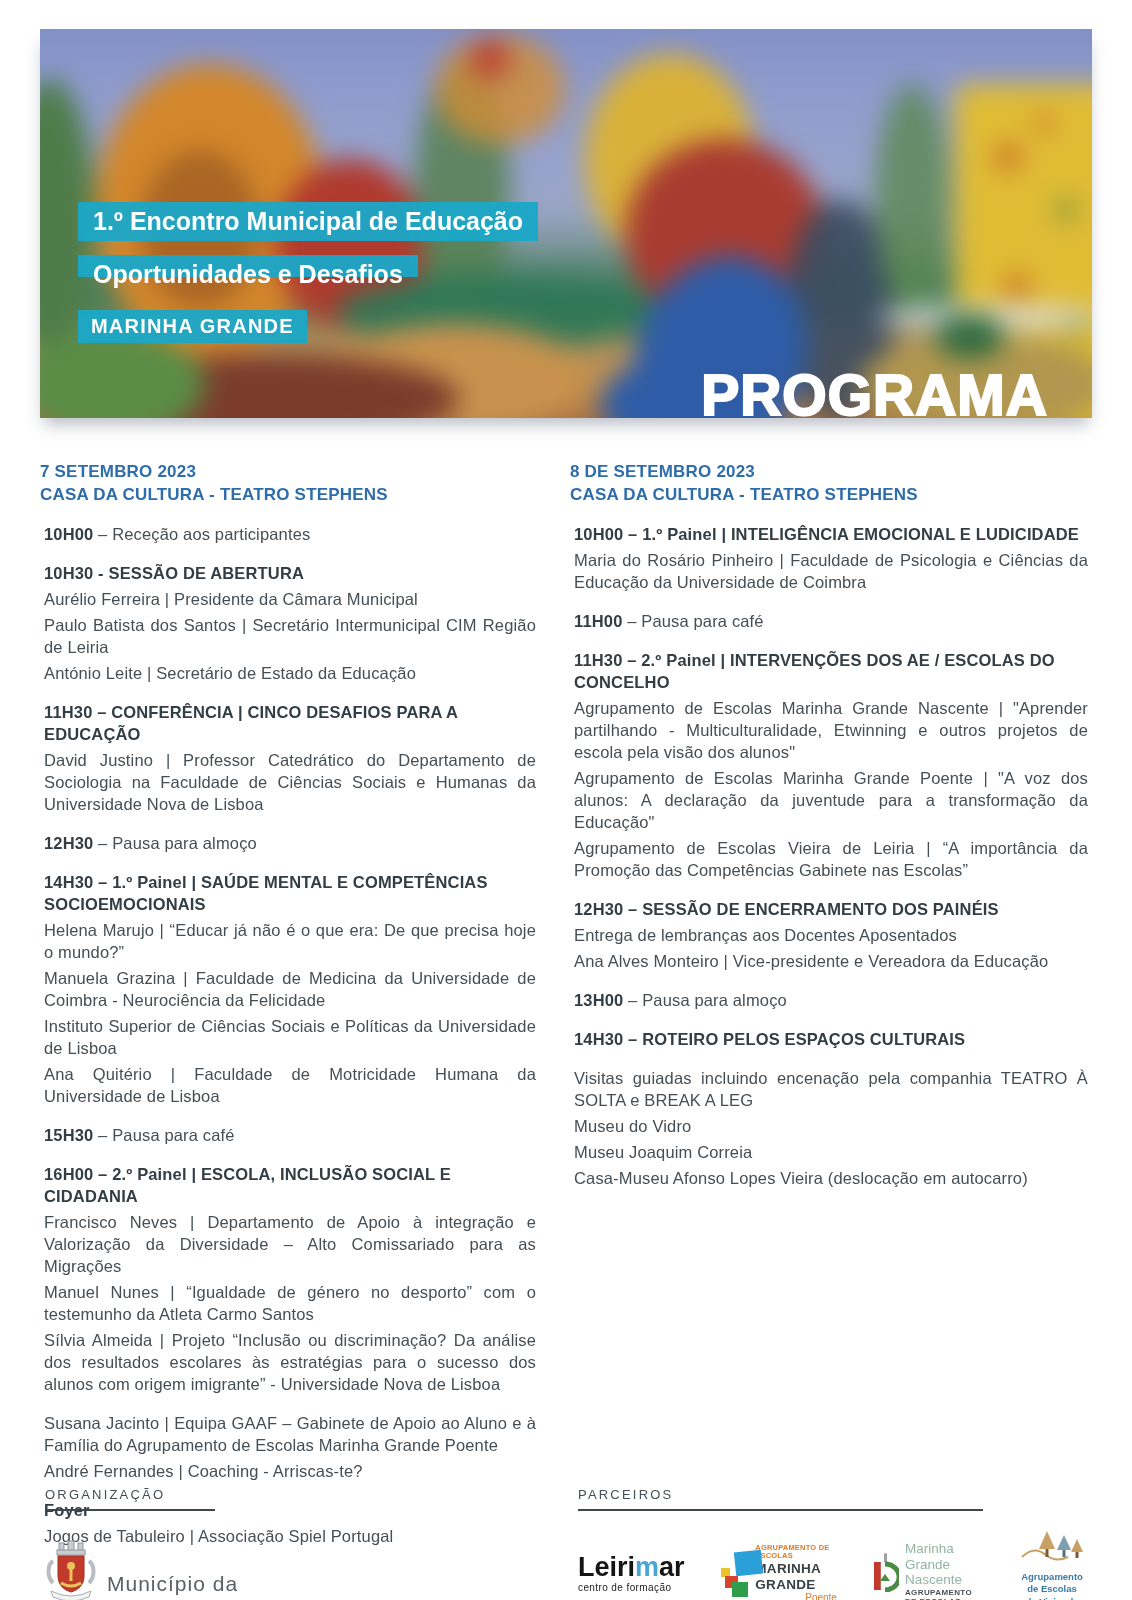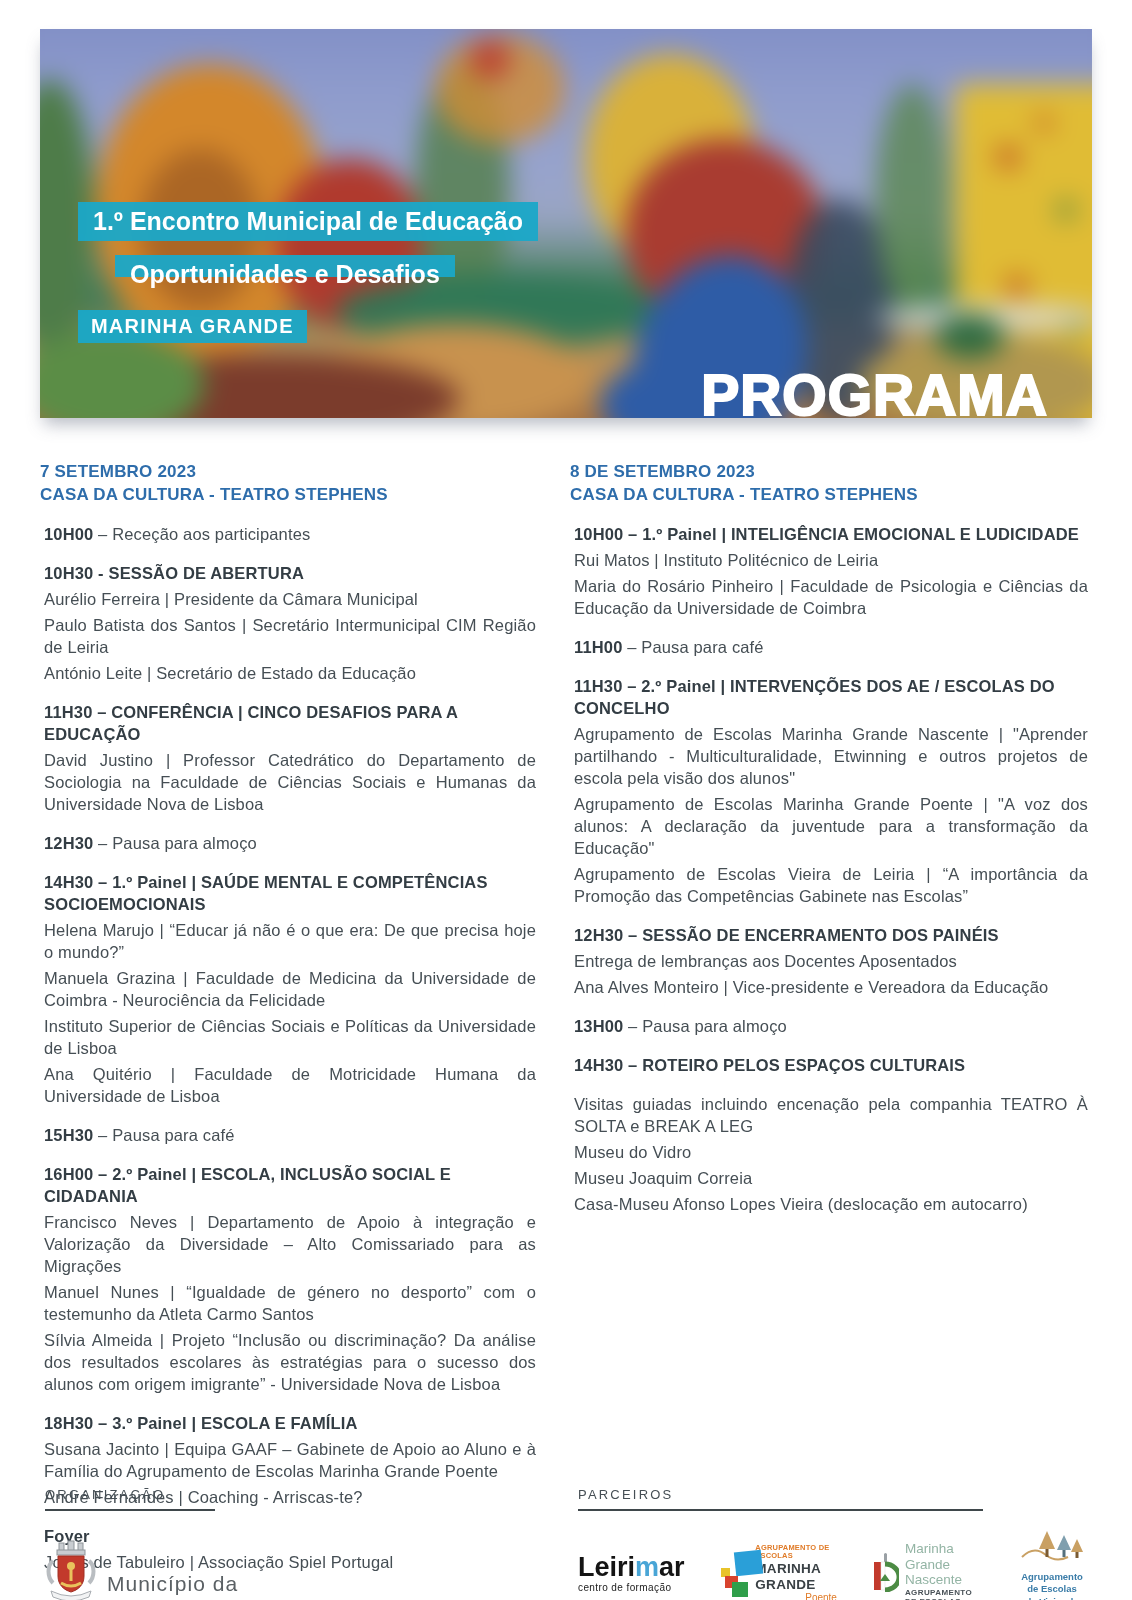--- a/index.html
+++ b/index.html
@@ -22,21 +22,21 @@
       #7f97a0 54%, #4f8266 62%, #3f7a58 68%,
       #b5925d 76%, #bf8e4e 86%, #96603a 100%);
   }
   .blob{position:absolute;border-radius:50%;}
   
   .banner{
     position:absolute;left:38px;color:#fff;font-weight:700;
     background:rgba(26,168,200,.95);white-space:nowrap;
   }
   .b1{top:173px;height:39px;line-height:39px;font-size:25px;padding:0 15px;}
-  .b2{top:226px;height:22px;line-height:39px;font-size:25px;padding:0 15px;margin-left:37px;}
+  .b2{top:226px;height:22px;line-height:39px;font-size:25px;padding:0 15px;}
   .b3{top:281px;height:33px;line-height:33px;font-size:20px;padding:0 13px;letter-spacing:1.2px;}
   .programa{
     position:absolute;right:44px;bottom:-6px;color:#fff;
     font-size:57px;font-weight:800;letter-spacing:1px;line-height:1;
     -webkit-text-stroke:2.2px #ffffff;
   }
   
   .content{position:absolute;left:40px;top:460px;width:1052px;display:flex;gap:30px;}
   .col{width:500px;}
   .col.right{width:522px;}
@@ -154,39 +154,37 @@
         <div class="block">
           <p class="bline"><strong>15H30</strong> – Pausa para café</p>
         </div>
         <div class="block">
           <p class="btitle">16H00 – 2.º Painel | ESCOLA, INCLUSÃO SOCIAL E CIDADANIA</p>
           <p class="bline just">Francisco Neves | Departamento de Apoio à integração e Valorização da Diversidade – Alto Comissariado para as Migrações</p>
           <p class="bline just">Manuel Nunes | “Igualdade de género no desporto” com o testemunho da Atleta Carmo Santos</p>
           <p class="bline just">Sílvia Almeida | Projeto “Inclusão ou discriminação? Da análise dos resultados escolares às estratégias para o sucesso dos alunos com origem imigrante” - Universidade Nova de Lisboa</p>
         </div>
         <div class="block">
-          <p class="btitle">18H30 – 3.º Painel | ESCOLA E FAMÍLIA</p>
           <p class="bline just">Susana Jacinto | Equipa GAAF – Gabinete de Apoio ao Aluno e à Família do Agrupamento de Escolas Marinha Grande Poente</p>
           <p class="bline just">André Fernandes | Coaching - Arriscas-te?</p>
         </div>
         <div class="block">
           <p class="btitle">Foyer</p>
           <p class="bline just">Jogos de Tabuleiro | Associação Spiel Portugal</p>
         </div>
       </div>
   </div>
   <div class="col right">
     <div class="col-head">
       <div>8 DE SETEMBRO 2023</div>
       <div>CASA DA CULTURA - TEATRO STEPHENS</div>
     </div>
     <div class="blocks" id="col-right-blocks">
         <div class="block">
           <p class="btitle">10H00 – 1.º Painel | INTELIGÊNCIA EMOCIONAL E LUDICIDADE</p>
-          <p class="bline just">Rui Matos | Instituto Politécnico de Leiria</p>
           <p class="bline just">Maria do Rosário Pinheiro | Faculdade de Psicologia e Ciências da Educação da Universidade de Coimbra</p>
         </div>
         <div class="block">
           <p class="bline"><strong>11H00</strong> – Pausa para café</p>
         </div>
         <div class="block">
           <p class="btitle">11H30 – 2.º Painel | INTERVENÇÕES DOS AE / ESCOLAS DO CONCELHO</p>
           <p class="bline just">Agrupamento de Escolas Marinha Grande Nascente | "Aprender partilhando - Multiculturalidade, Etwinning e outros projetos de escola pela visão dos alunos"</p>
           <p class="bline just">Agrupamento de Escolas Marinha Grande Poente | "A voz dos alunos: A declaração da juventude para a transformação da Educação"</p>
           <p class="bline just">Agrupamento de Escolas Vieira de Leiria | “A importância da Promoção das Competências Gabinete nas Escolas”</p>

